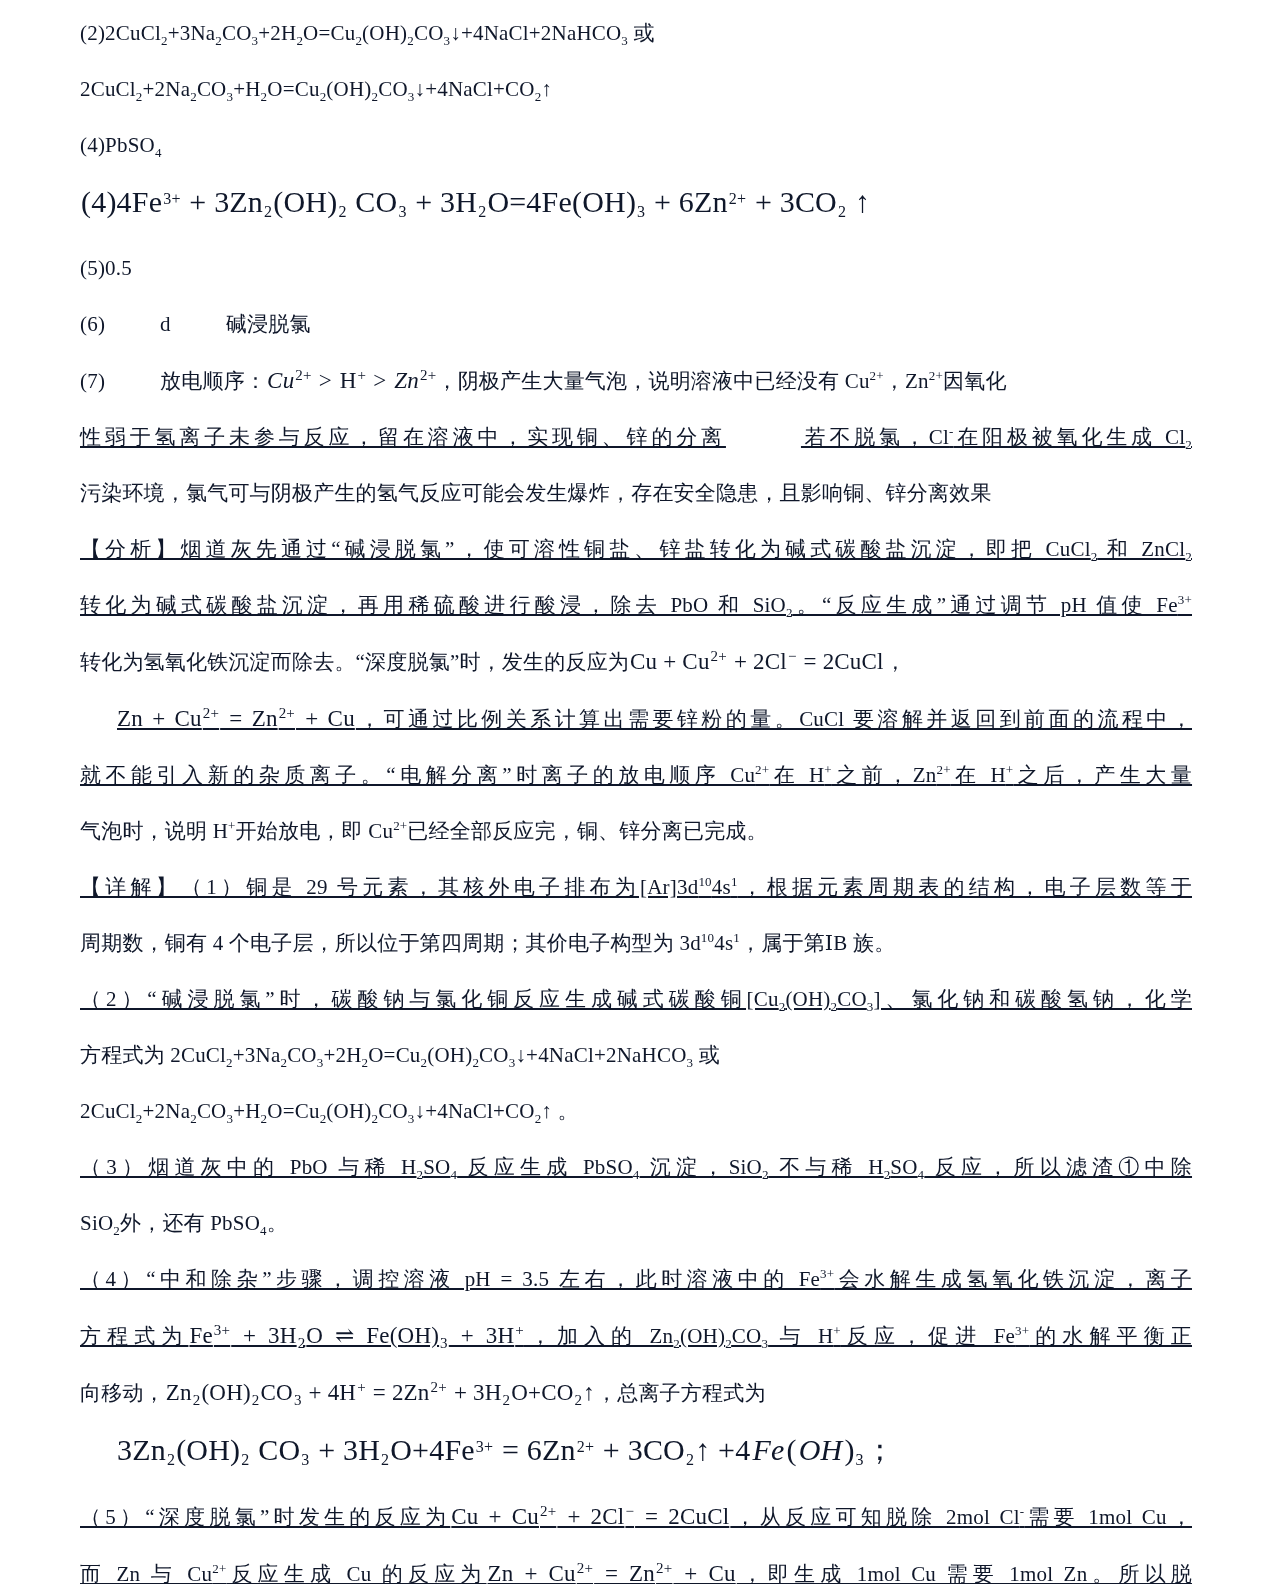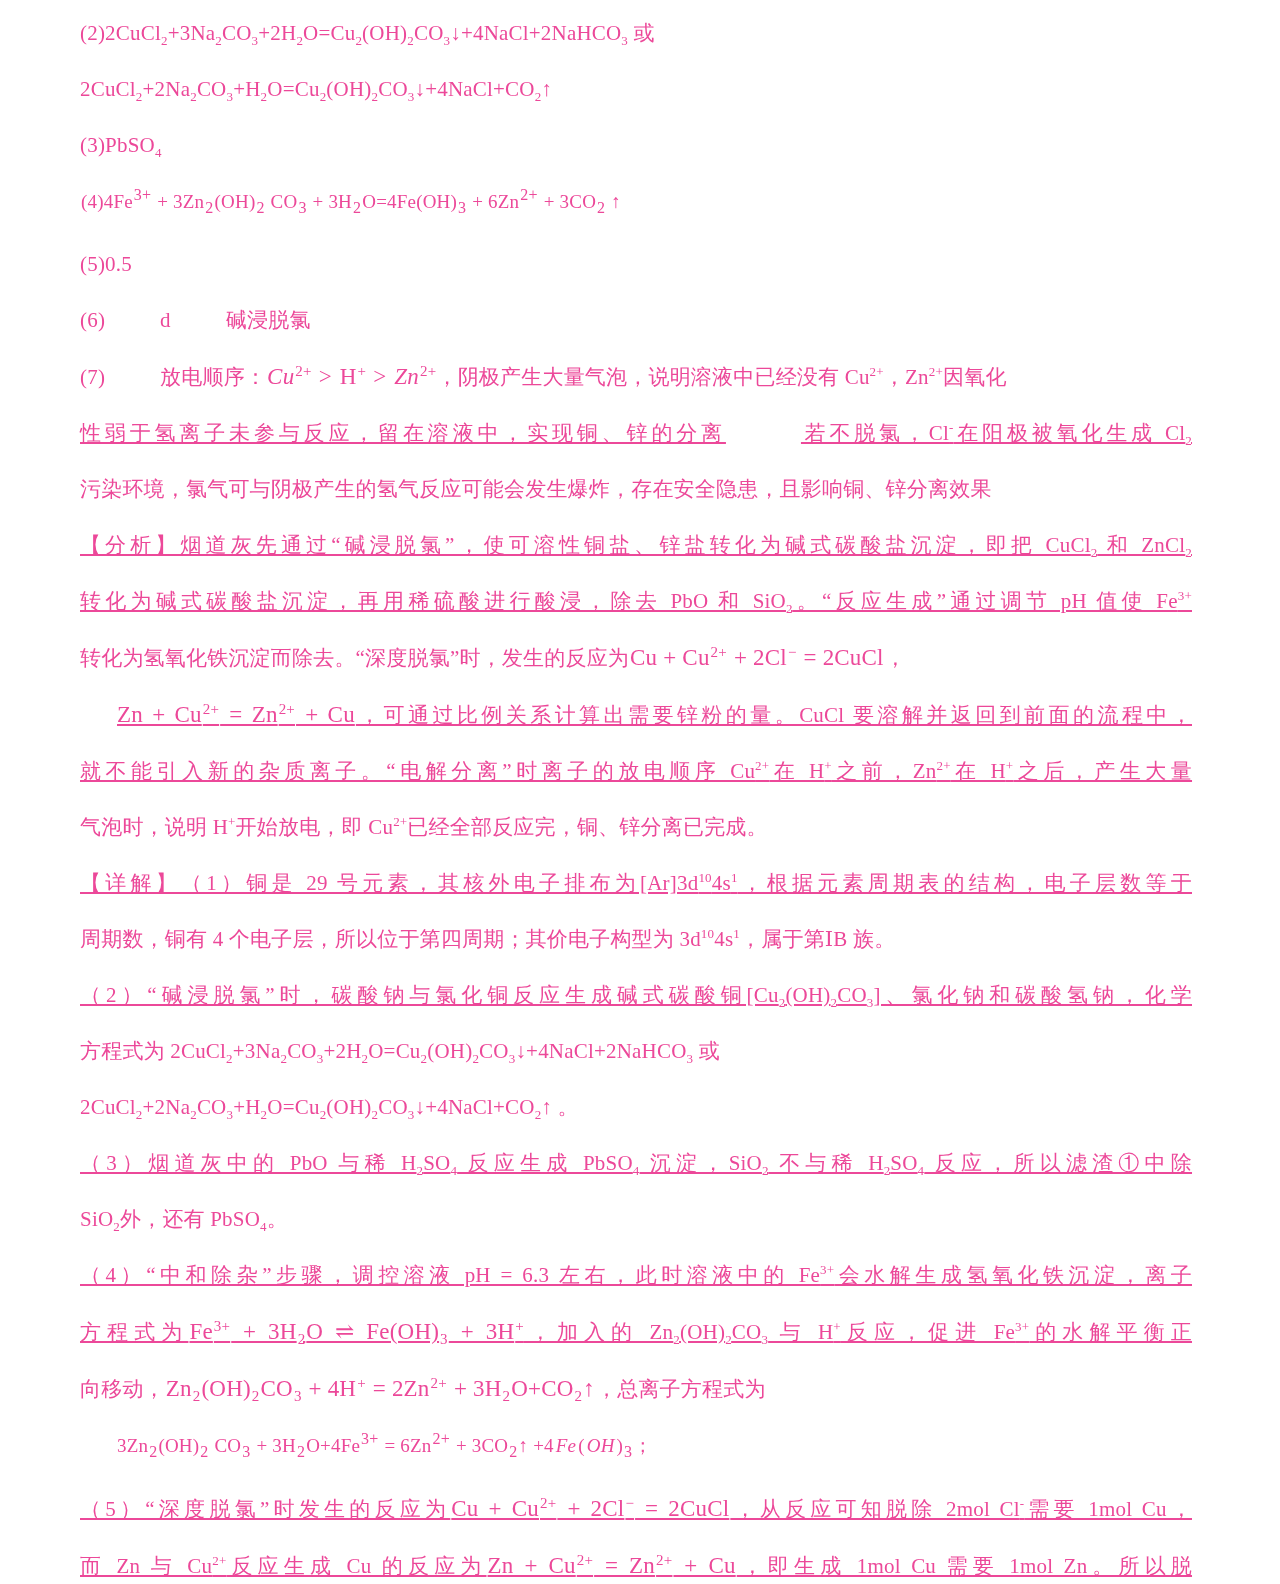--- a/index.html
+++ b/index.html
@@ -6,75 +6,75 @@
     margin: 0; padding: 0;
     background: #ffffff;
     width: 1280px; height: 1584px;
     overflow: hidden;
   }
   .page {
     box-sizing: border-box;
     width: 1280px; height: 1584px;
     padding: 16px 88px 0 80px;
     font-family: "Liberation Serif", "DejaVu Serif", serif;
-    color: #ec4899;
+    color: #0f172a;
     background: #ffffff;
   }
   .line {
     font-size: 21px;
     line-height: 35px;
     margin: 0 0 21px 0;
     white-space: normal;
     letter-spacing: 0.2px;
   }
   
   .j { text-align: justify; text-align-last: justify; text-decoration: underline; }
   
   span.m { font-size: 23px; font-family: "Liberation Serif", "DejaVu Serif", serif; padding: 0 1px; }
   sup.m, sub.m { font-family: "Liberation Serif", "DejaVu Serif", serif; }
   .line sup { font-size: 13px; vertical-align: super; line-height: 0; }
   .line sub { font-size: 13px; vertical-align: sub; line-height: 0; }
   sup.m, sub.m { font-size: 15px; }
   .i { font-style: italic; }
   
   .disp { margin: 4px 0 28px 0; }
-  .disp span.m { font-size: 19px; }
+  .disp span.m { font-size: 30px; }
   .disp sup.m, .disp sub.m { font-size: 16px; }
   
   .sp1 { margin-top: 12px; margin-left: 36px; }
   .sp2 { margin-top: 22px; }
   
   .g55 { display: inline-block; width: 55px; }
   .g75 { display: inline-block; width: 75px; }
 </style>
 </head>
 <body>
 
 <div class="page">
     <div class="line"><span>(2)2CuCl</span><sub>2</sub><span>+3Na</span><sub>2</sub><span>CO</span><sub>3</sub><span>+2H</span><sub>2</sub><span>O=Cu</span><sub>2</sub><span>(OH)</span><sub>2</sub><span>CO</span><sub>3</sub><span>↓+4NaCl+2NaHCO</span><sub>3</sub><span> 或</span></div>
     <div class="line"><span>2CuCl</span><sub>2</sub><span>+2Na</span><sub>2</sub><span>CO</span><sub>3</sub><span>+H</span><sub>2</sub><span>O=Cu</span><sub>2</sub><span>(OH)</span><sub>2</sub><span>CO</span><sub>3</sub><span>↓+4NaCl+CO</span><sub>2</sub><span>↑</span></div>
-    <div class="line"><span>(3)PbSO</span><sub>4</sub></div>
+    <div class="line"><span>(4)PbSO</span><sub>4</sub></div>
     <div class="line disp"><span class="m">(4)4Fe</span><sup class="m">3+</sup><span class="m"> + 3Zn</span><sub class="m">2</sub><span class="m">(OH)</span><sub class="m">2</sub><span class="m"> CO</span><sub class="m">3</sub><span class="m"> + 3H</span><sub class="m">2</sub><span class="m">O=4Fe(OH)</span><sub class="m">3</sub><span class="m"> + 6Zn</span><sup class="m">2+</sup><span class="m"> + 3CO</span><sub class="m">2</sub><span class="m"> ↑</span></div>
     <div class="line"><span>(5)0.5</span></div>
     <div class="line"><span>(6)</span><span class="g55"></span><span>d</span><span class="g55"></span><span>碱浸脱氯</span></div>
     <div class="line"><span>(7)</span><span class="g55"></span><span>放电顺序：</span><span class="m i">Cu</span><sup class="m">2+</sup><span class="m"> &gt; </span><span class="m">H</span><sup class="m">+</sup><span class="m"> &gt; </span><span class="m i">Zn</span><sup class="m">2+</sup><span>，阴极产生大量气泡，说明溶液中已经没有 Cu</span><sup>2+</sup><span>，Zn</span><sup>2+</sup><span>因氧化</span></div>
     <div class="line j"><span>性弱于氢离子未参与反应，留在溶液中，实现铜、锌的分离</span><span class="g75"></span><span>若不脱氯，Cl</span><sup>-</sup><span>在阳极被氧化生成 Cl</span><sub>2</sub></div>
     <div class="line"><span>污染环境，氯气可与阴极产生的氢气反应可能会发生爆炸，存在安全隐患，且影响铜、锌分离效果</span></div>
     <div class="line j"><span>【分析】烟道灰先通过“碱浸脱氯”，使可溶性铜盐、锌盐转化为碱式碳酸盐沉淀，即把 CuCl</span><sub>2</sub><span> 和 ZnCl</span><sub>2</sub></div>
     <div class="line j"><span>转化为碱式碳酸盐沉淀，再用稀硫酸进行酸浸，除去 PbO 和 SiO</span><sub>2</sub><span>。“反应生成”通过调节 pH 值使 Fe</span><sup>3+</sup></div>
     <div class="line"><span>转化为氢氧化铁沉淀而除去。“深度脱氯”时，发生的反应为</span><span class="m">Cu + Cu</span><sup class="m">2+</sup><span class="m"> + 2Cl</span><sup class="m">−</sup><span class="m"> = 2CuCl</span><span>，</span></div>
     <div class="line j sp1"><span class="m">Zn + Cu</span><sup class="m">2+</sup><span class="m"> = Zn</span><sup class="m">2+</sup><span class="m"> + Cu</span><span>，可通过比例关系计算出需要锌粉的量。CuCl 要溶解并返回到前面的流程中，</span></div>
     <div class="line j"><span>就不能引入新的杂质离子。“电解分离”时离子的放电顺序 Cu</span><sup>2+</sup><span>在 H</span><sup>+</sup><span>之前，Zn</span><sup>2+</sup><span>在 H</span><sup>+</sup><span>之后，产生大量</span></div>
     <div class="line"><span>气泡时，说明 H</span><sup>+</sup><span>开始放电，即 Cu</span><sup>2+</sup><span>已经全部反应完，铜、锌分离已完成。</span></div>
     <div class="line j"><span>【详解】（1）铜是 29 号元素，其核外电子排布为[Ar]3d</span><sup>10</sup><span>4s</span><sup>1</sup><span>，根据元素周期表的结构，电子层数等于</span></div>
     <div class="line"><span>周期数，铜有 4 个电子层，所以位于第四周期；其价电子构型为 3d</span><sup>10</sup><span>4s</span><sup>1</sup><span>，属于第ⅠB 族。</span></div>
     <div class="line j"><span>（2）“碱浸脱氯”时，碳酸钠与氯化铜反应生成碱式碳酸铜[Cu</span><sub>2</sub><span>(OH)</span><sub>2</sub><span>CO</span><sub>3</sub><span>]、氯化钠和碳酸氢钠，化学</span></div>
     <div class="line"><span>方程式为 2CuCl</span><sub>2</sub><span>+3Na</span><sub>2</sub><span>CO</span><sub>3</sub><span>+2H</span><sub>2</sub><span>O=Cu</span><sub>2</sub><span>(OH)</span><sub>2</sub><span>CO</span><sub>3</sub><span>↓+4NaCl+2NaHCO</span><sub>3</sub><span> 或</span></div>
     <div class="line"><span>2CuCl</span><sub>2</sub><span>+2Na</span><sub>2</sub><span>CO</span><sub>3</sub><span>+H</span><sub>2</sub><span>O=Cu</span><sub>2</sub><span>(OH)</span><sub>2</sub><span>CO</span><sub>3</sub><span>↓+4NaCl+CO</span><sub>2</sub><span>↑ 。</span></div>
     <div class="line j"><span>（3）烟道灰中的 PbO 与稀 H</span><sub>2</sub><span>SO</span><sub>4</sub><span> 反应生成 PbSO</span><sub>4</sub><span> 沉淀，SiO</span><sub>2</sub><span> 不与稀 H</span><sub>2</sub><span>SO</span><sub>4</sub><span> 反应，所以滤渣①中除</span></div>
     <div class="line"><span>SiO</span><sub>2</sub><span>外，还有 PbSO</span><sub>4</sub><span>。</span></div>
-    <div class="line j"><span>（4）“中和除杂”步骤，调控溶液 pH = 6.3 左右，此时溶液中的 Fe</span><sup>3+</sup><span>会水解生成氢氧化铁沉淀，离子</span></div>
+    <div class="line j"><span>（4）“中和除杂”步骤，调控溶液 pH = 3.5 左右，此时溶液中的 Fe</span><sup>3+</sup><span>会水解生成氢氧化铁沉淀，离子</span></div>
     <div class="line j"><span>方程式为</span><span class="m">Fe</span><sup class="m">3+</sup><span class="m"> + 3H</span><sub class="m">2</sub><span class="m">O ⇌ Fe(OH)</span><sub class="m">3</sub><span class="m"> + 3H</span><sup class="m">+</sup><span>，加入的 Zn</span><sub>2</sub><span>(OH)</span><sub>2</sub><span>CO</span><sub>3</sub><span> 与 H</span><sup>+</sup><span>反应，促进 Fe</span><sup>3+</sup><span>的水解平衡正</span></div>
     <div class="line"><span>向移动，</span><span class="m">Zn</span><sub class="m">2</sub><span class="m">(OH)</span><sub class="m">2</sub><span class="m">CO</span><sub class="m">3</sub><span class="m"> + 4H</span><sup class="m">+</sup><span class="m"> = 2Zn</span><sup class="m">2+</sup><span class="m"> + 3H</span><sub class="m">2</sub><span class="m">O+CO</span><sub class="m">2</sub><span class="m">↑</span><span>，总离子方程式为</span></div>
     <div class="line disp sp1"><span class="m">3Zn</span><sub class="m">2</sub><span class="m">(OH)</span><sub class="m">2</sub><span class="m"> CO</span><sub class="m">3</sub><span class="m"> + 3H</span><sub class="m">2</sub><span class="m">O+4Fe</span><sup class="m">3+</sup><span class="m"> = 6Zn</span><sup class="m">2+</sup><span class="m"> + 3CO</span><sub class="m">2</sub><span class="m">↑ +4</span><span class="m i">Fe</span><span class="m">(</span><span class="m i">OH</span><span class="m">)</span><sub class="m">3</sub><span class="m">；</span></div>
     <div class="line j sp2"><span>（5）“深度脱氯”时发生的反应为</span><span class="m">Cu + Cu</span><sup class="m">2+</sup><span class="m"> + 2Cl</span><sup class="m">−</sup><span class="m"> = 2CuCl</span><span>，从反应可知脱除 2mol Cl</span><sup>-</sup><span>需要 1mol Cu，</span></div>
     <div class="line j"><span>而 Zn 与 Cu</span><sup>2+</sup><span>反应生成 Cu 的反应为</span><span class="m">Zn + Cu</span><sup class="m">2+</sup><span class="m"> = Zn</span><sup class="m">2+</sup><span class="m"> + Cu</span><span>，即生成 1mol Cu 需要 1mol Zn。所以脱</span></div>
   </div>
 
 </body></html>

